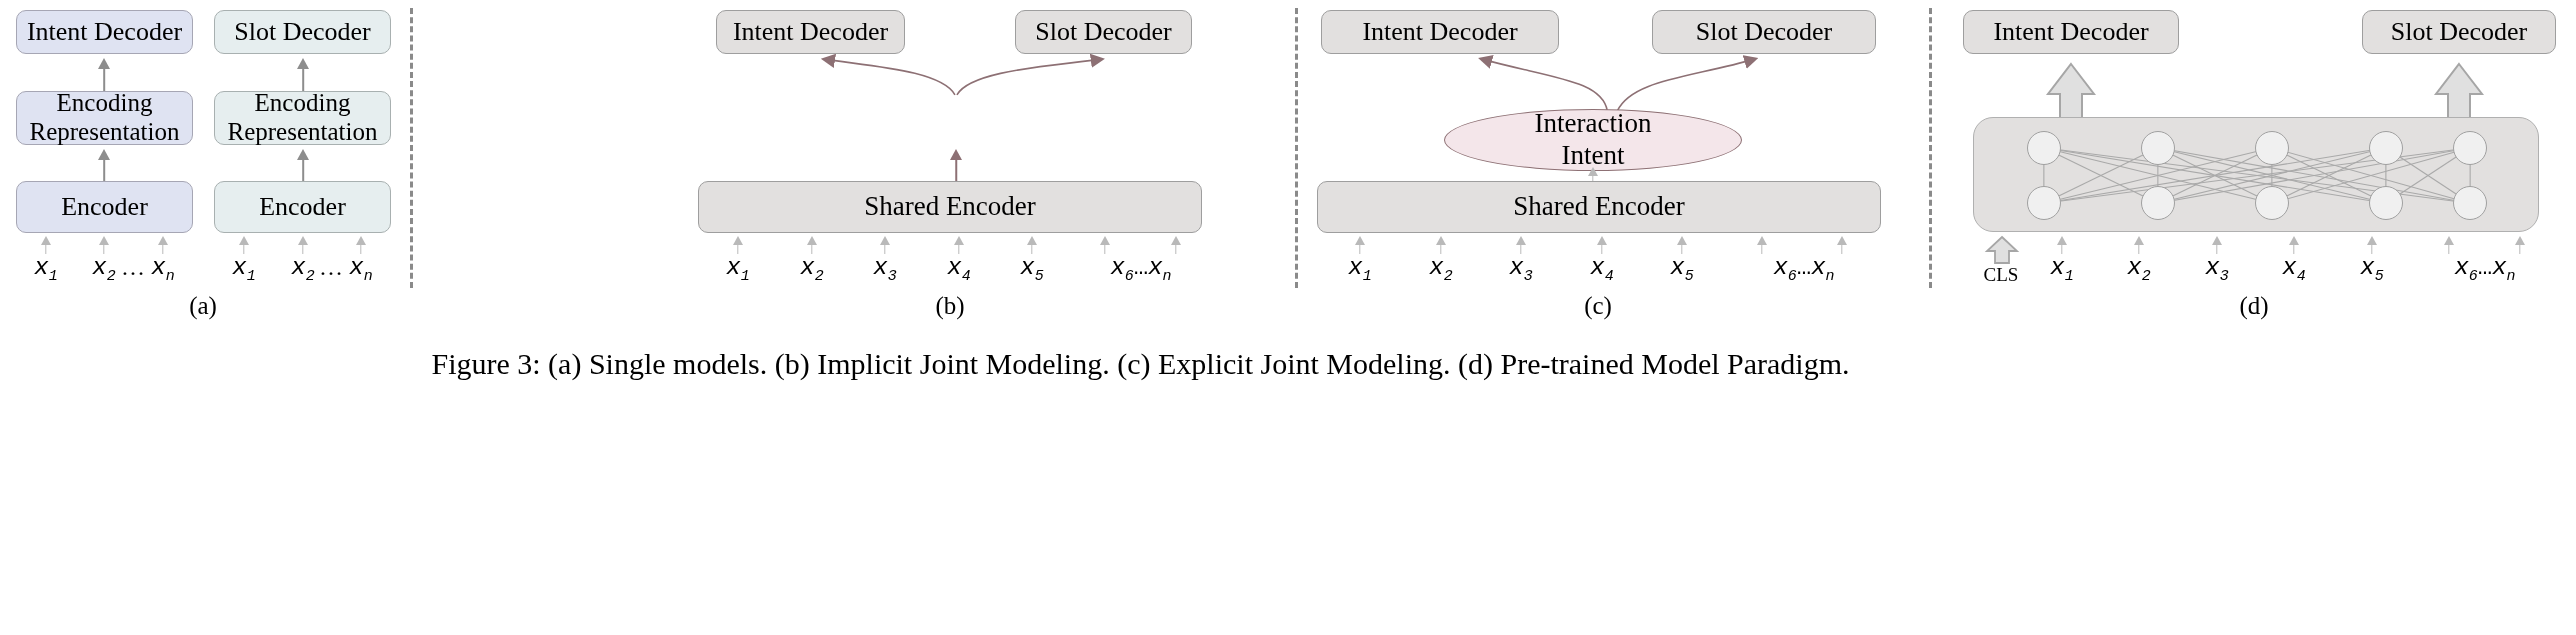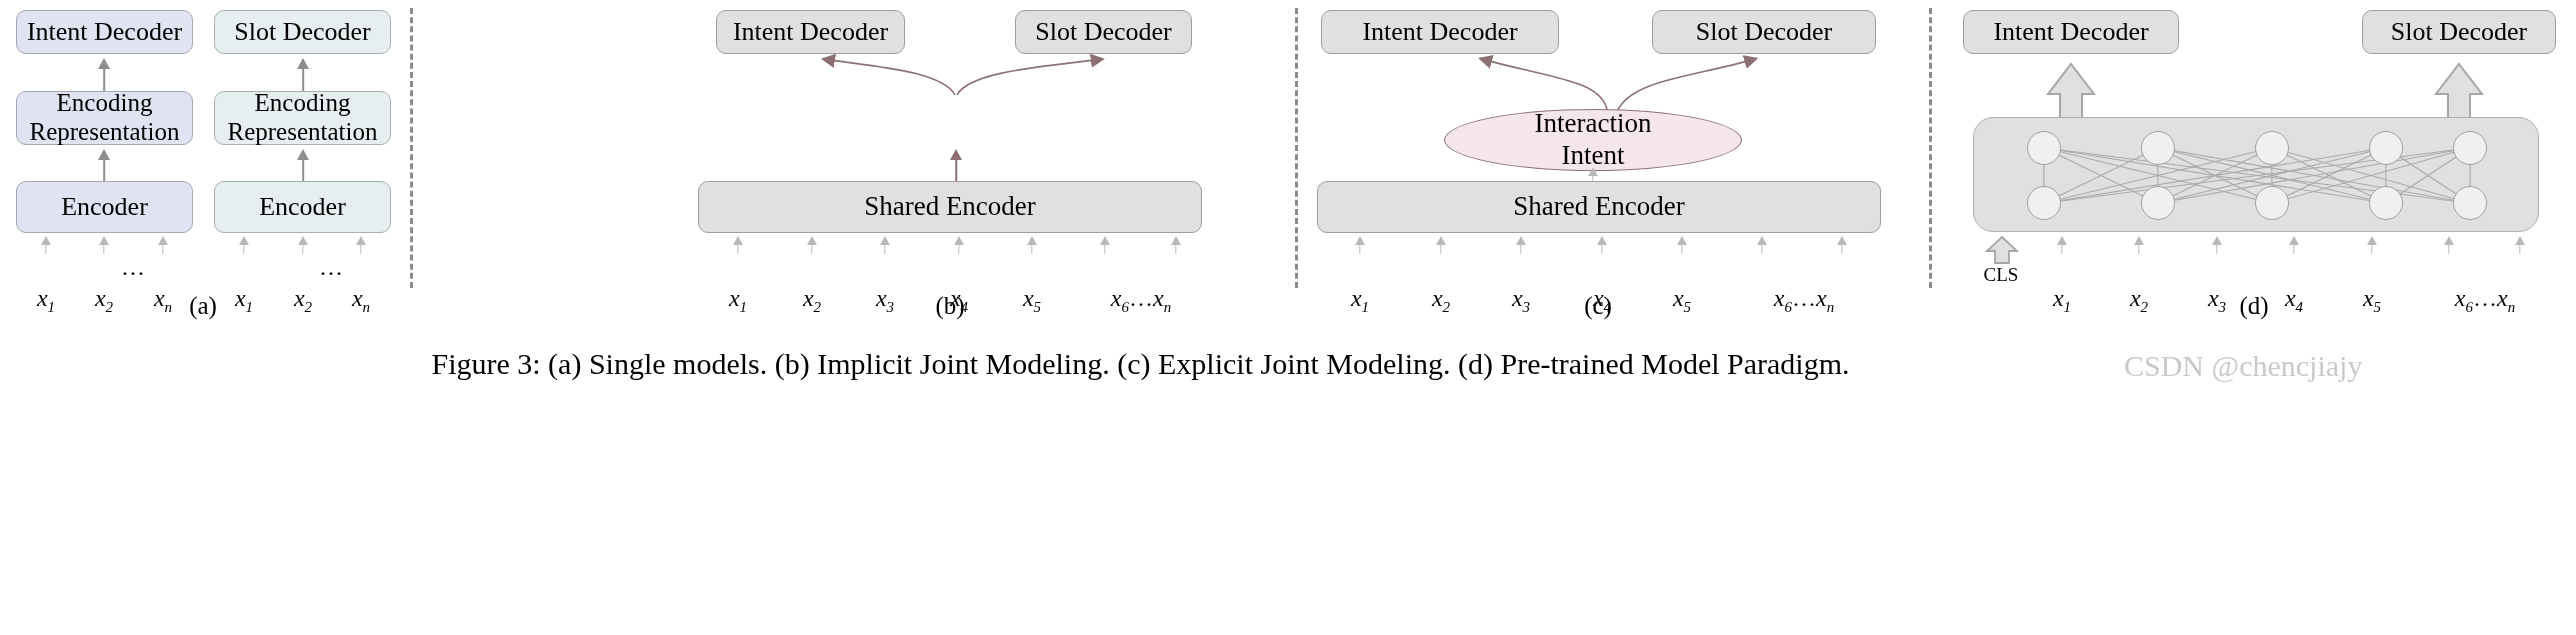--- a/index.html
+++ b/index.html
@@ -29,21 +29,21 @@
   .tarrow .stem{width:1.4px;background:#b9b9b9;}
   .tarrow .head{border-left:5px solid transparent;border-right:5px solid transparent;
       border-bottom:9px solid #b9b9b9;}
 
   
   .marrow .stem{background:#8d7074;width:1.5px;}
   .marrow .head{border-bottom-color:#8d7074;}
 
   
   .tok{position:absolute;font-size:24px;font-style:italic;white-space:nowrap;
-       transform:translateX(-50%);font-family:Liberation Serif, serif;margin-top:31px;}
+       transform:translateX(-50%);font-family:Liberation Mono, monospace;}
   .tok sub{font-size:15px;font-style:italic;}
   .dots{position:absolute;font-size:24px;transform:translateX(-50%);}
   .cls{position:absolute;font-size:19px;transform:translateX(-50%);
        font-style:normal;font-family:"Liberation Serif",serif;}
 
   
   .plet{position:absolute;font-size:25px;transform:translateX(-50%);}
 
   
   .divider{position:absolute;top:8px;height:280px;width:0;
@@ -393,16 +393,15 @@
   <div class="tok" style="left:2217px;top:254px;"><span>x</span><sub>3</sub></div>
   <div class="tok" style="left:2294px;top:254px;"><span>x</span><sub>4</sub></div>
   <div class="tok" style="left:2372px;top:254px;"><span>x</span><sub>5</sub></div>
   <div class="tok" style="left:2485px;top:254px;">
     <span>x</span><sub>6</sub><span style="font-style:normal;">…</span><span>x</span><sub>n</sub></div>
 
   <div class="plet" style="left:2254px;top:292px;">(d)</div>
 
   <div class="caption" style="top:347px;">Figure 3: (a) Single models. (b) Implicit Joint Modeling. (c) Explicit Joint Modeling. (d) Pre-trained Model Paradigm.</div>
 
-  <div class="wm" style="left:2124px;top:349px;">CSDN @chencjiajy</div>
 
 </div>
 
 
 </body></html>

